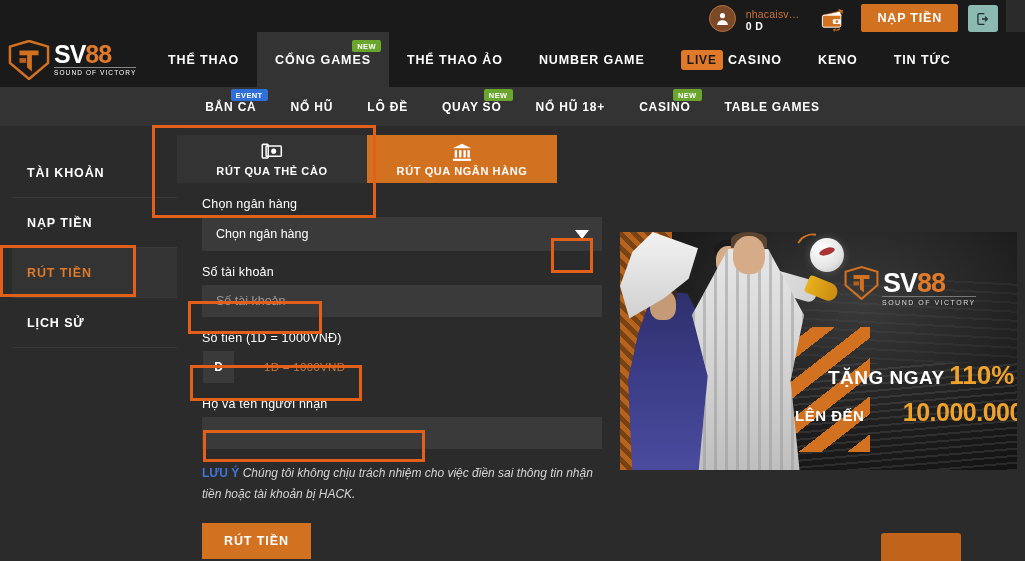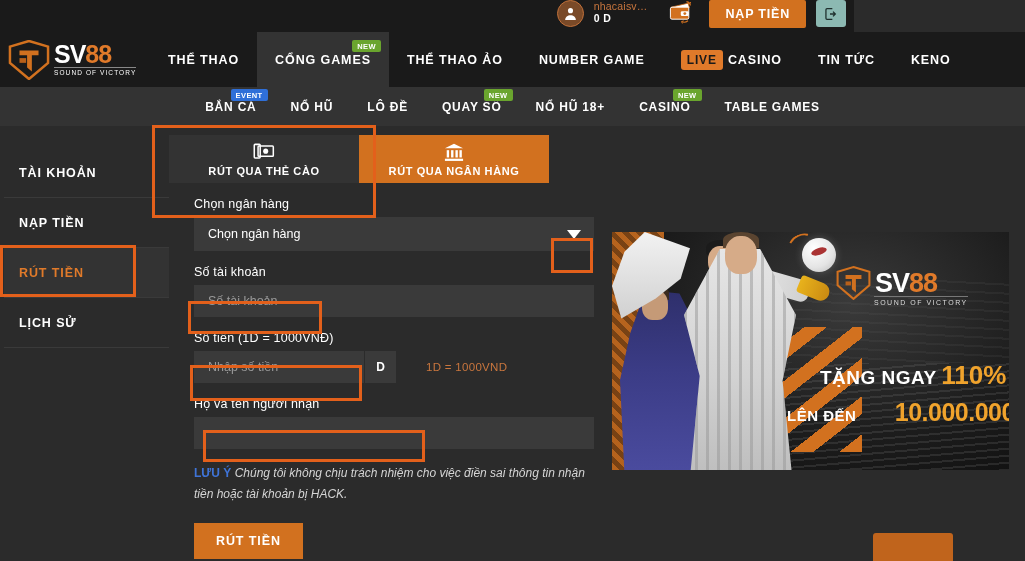--- a/index.html
+++ b/index.html
@@ -6,23 +6,23 @@
   html, body {
     width: 1025px; height: 561px;
     background: #2a2a2a;
     font-family: "Liberation Sans", sans-serif;
     overflow: hidden;
   }
   .page { position: relative; width: 1025px; height: 561px; background: #2b2b2b; }
 
   
   .topbar {
-    position: absolute; left: 0; top: 0; width: 854px; height: 32px;
+    position: absolute; left: 0; top: 0; width: 1006px; height: 32px;
     background: #1a1a1a;
-    display: flex; align-items: flex-start; justify-content: flex-end;
+    display: flex; align-items: flex-end; justify-content: flex-end;
     padding-right: 8px; gap: 10px;
   }
   .avatar {
     width: 27px; height: 27px; border-radius: 50%;
     background: #7a4a28; display: flex; align-items: center; justify-content: center;
     border: 1.5px solid #c0703a;
   }
   .avatar svg { display:block; }
   .userinfo { display: flex; flex-direction: column; justify-content: center; line-height: 1.15; }
   .uname { color: #c9763e; font-size: 10.5px; letter-spacing: .2px; }
@@ -74,21 +74,21 @@
     background: #333333; display:flex; align-items:center; justify-content:center;
   }
   .subitem {
     position: relative; color:#ffffff; font-size: 12px; font-weight: bold;
     letter-spacing: .8px; padding: 0 17px; cursor:pointer; white-space: nowrap;
     display:flex; align-items:center; height: 100%;
   }
   .subitem .badge { top: 2px; right: 6px; }
 
   
-  .body { position:absolute; left:4px; top:126px; width:949px; height: 435px; display:flex; }
+  .body { position:absolute; left:12px; top:126px; width:949px; height: 435px; display:flex; }
   .sidebar { width: 165px; background:#2b2b2b; padding-top: 22px; flex:none; }
   .side-item {
     height: 49px; display:flex; align-items:center; padding-left: 15px;
     color:#ffffff; font-size: 12.5px; font-weight:bold; letter-spacing:.9px;
     cursor:pointer;
   }
   .side-item.active { background:#333333; color:#e07a2a; }
   .sep { height: 1px; background: #3a3a3a; margin: 0; }
 
   .content { flex:1; background:#2b2b2b; position:relative; }
@@ -276,24 +276,24 @@
         <span>THỂ THAO ẢO</span>
       </div>
       <div class="navitem">
         <span>NUMBER GAME</span>
       </div>
       <div class="navitem">
         <span class="livetag">LIVE</span>
         <span>CASINO</span>
       </div>
       <div class="navitem">
+        <span>KENO</span>
+      </div>
+      <div class="navitem">
         <span>TIN TỨC</span>
-      </div>
-      <div class="navitem">
-        <span>KENO</span>
       </div>
     </div>
   </div>
 
   <div class="subnav">
     <div class="subitem">
       <span class="badge event">EVENT</span>
       <span>BẮN CÁ</span>
     </div>
     <div class="subitem">
@@ -373,21 +373,20 @@
           <div class="select-arrow">
             <span class="caret"></span>
           </div>
         </div>
 
         <div class="flabel">Số tài khoản</div>
         <input class="inp" value="" placeholder="Số tài khoản" style="">
 
         <div class="flabel">Số tiền (1D = 1000VNĐ)</div>
         <div class="amt-row">
-          <input class="amt-inp" value="" placeholder="Nhập số tiền" style="">
           <div class="amt-suffix">D</div>
           <div class="rate">1D = 1000VND</div>
         </div>
 
         <div class="flabel">Họ và tên người nhận</div>
         <input class="inp" value="" placeholder="" style="">
 
         <div class="note">
           <span class="lbl">LƯU Ý</span><span> Chúng tôi không chịu trách nhiệm cho việc điền sai thông tin nhận tiền hoặc tài khoản bị HACK.</span>
         </div>

